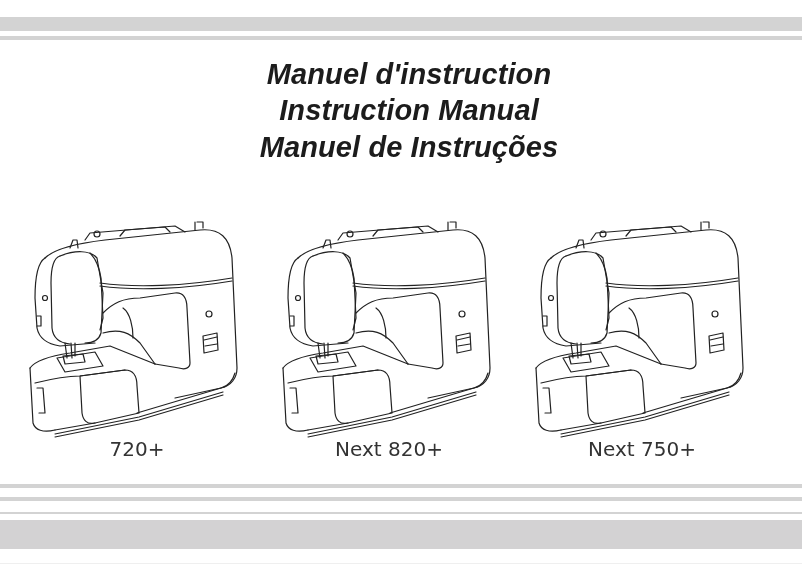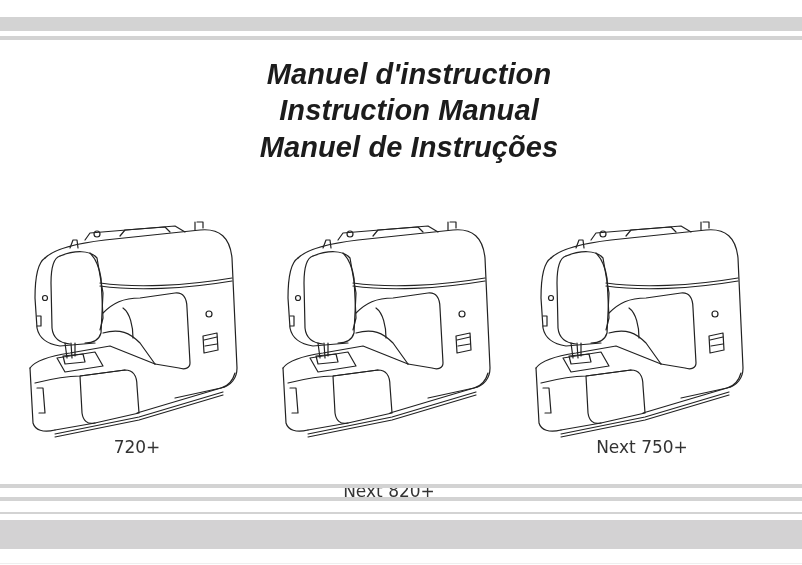--- a/index.html
+++ b/index.html
@@ -33,25 +33,25 @@
   .machine {
     position: absolute; top: 218px; width: 230px; height: 225px;
   }
   .machine svg { width: 100%; height: 100%; }
   .m1 { left: 25px; }
   .m2 { left: 278px; }
   .m3 { left: 531px; }
 
   .label {
     position: absolute; top: 437px; width: 230px; text-align: center;
-    font-family: "DejaVu Sans", sans-serif; font-size: 17px; color: #333;
+    font-family: "DejaVu Sans", sans-serif; font-size: 20px; color: #333;
     font-weight: normal;
   }
   .lab1 { left: 22px; }
-  .lab2 { left: 274px; margin-top: 44px; }
+  .lab2 { left: 274px; }
   .lab3 { left: 527px; }
 </style>
 </head>
 <body>
 
 <div class="band top-thick"></div>
 <div class="band top-thin"></div>
 
 <div class="titles">
   <div class="l1">Manuel d'instruction</div>

